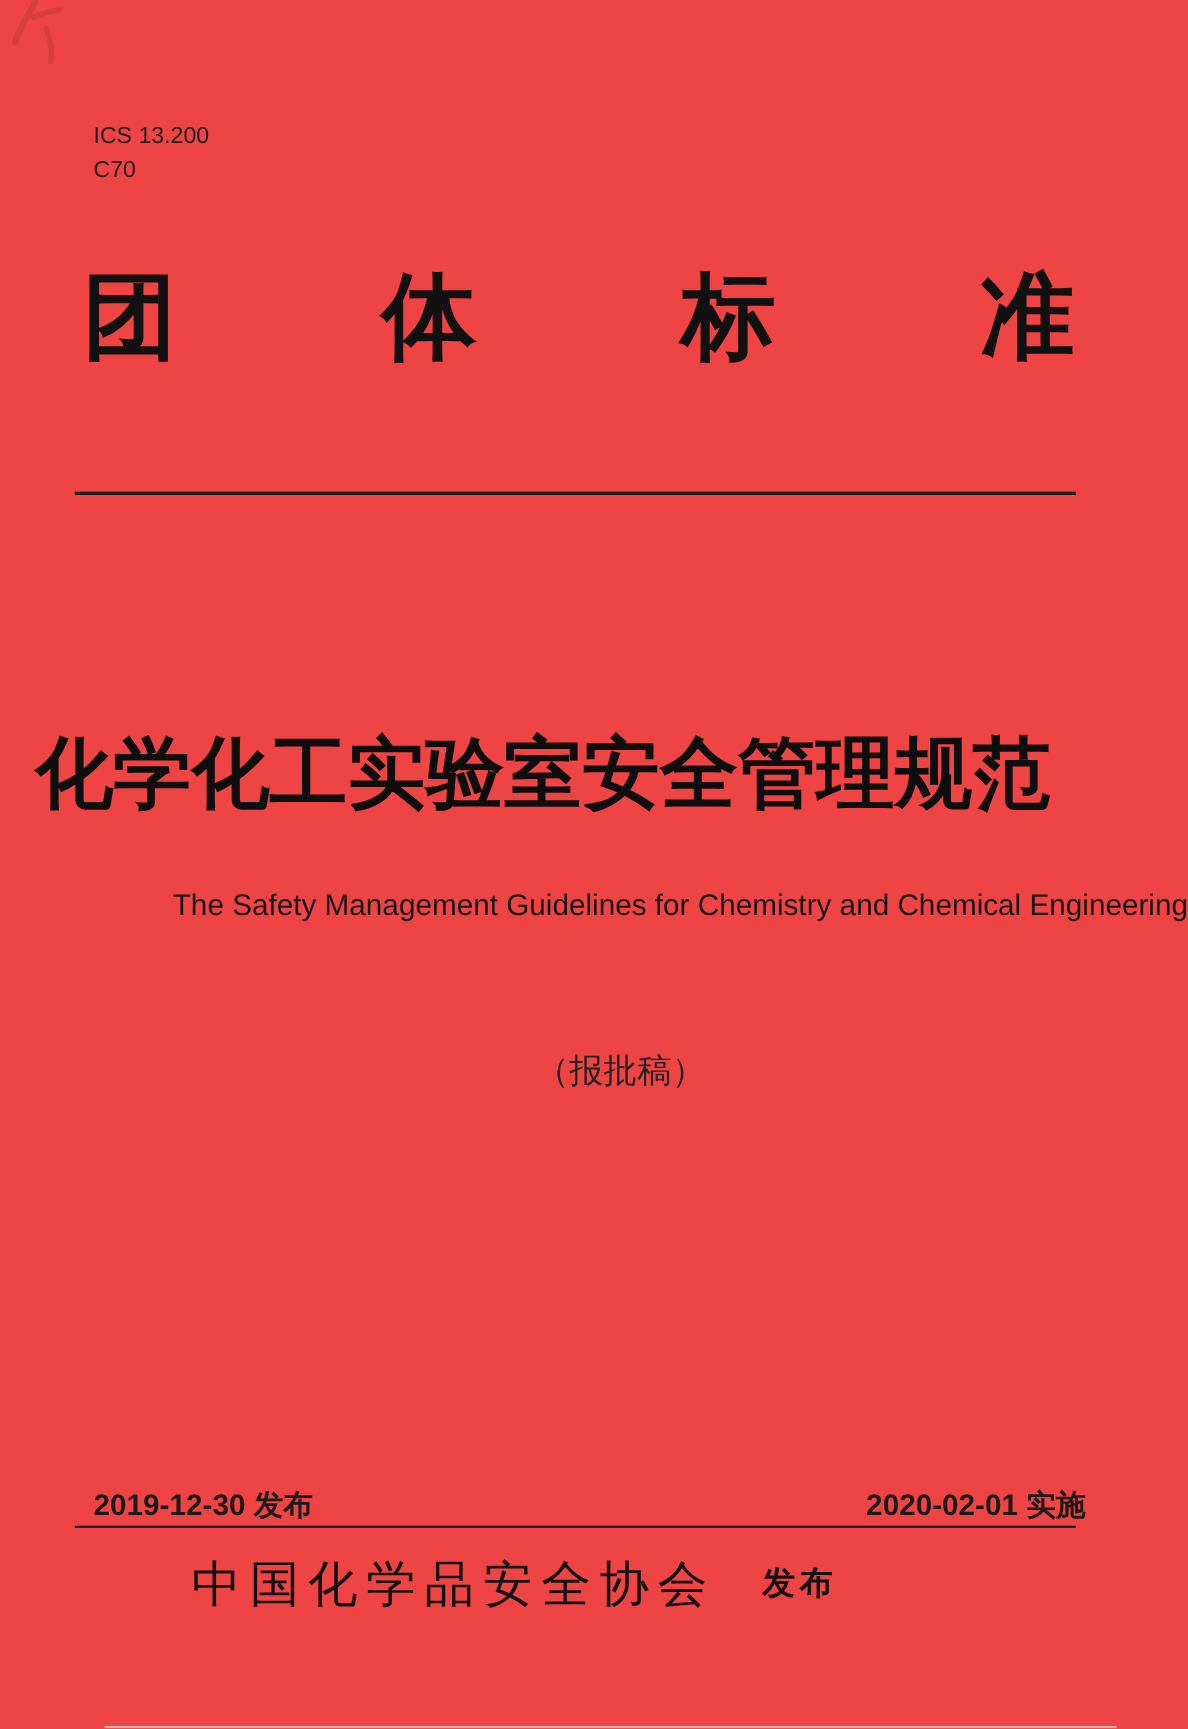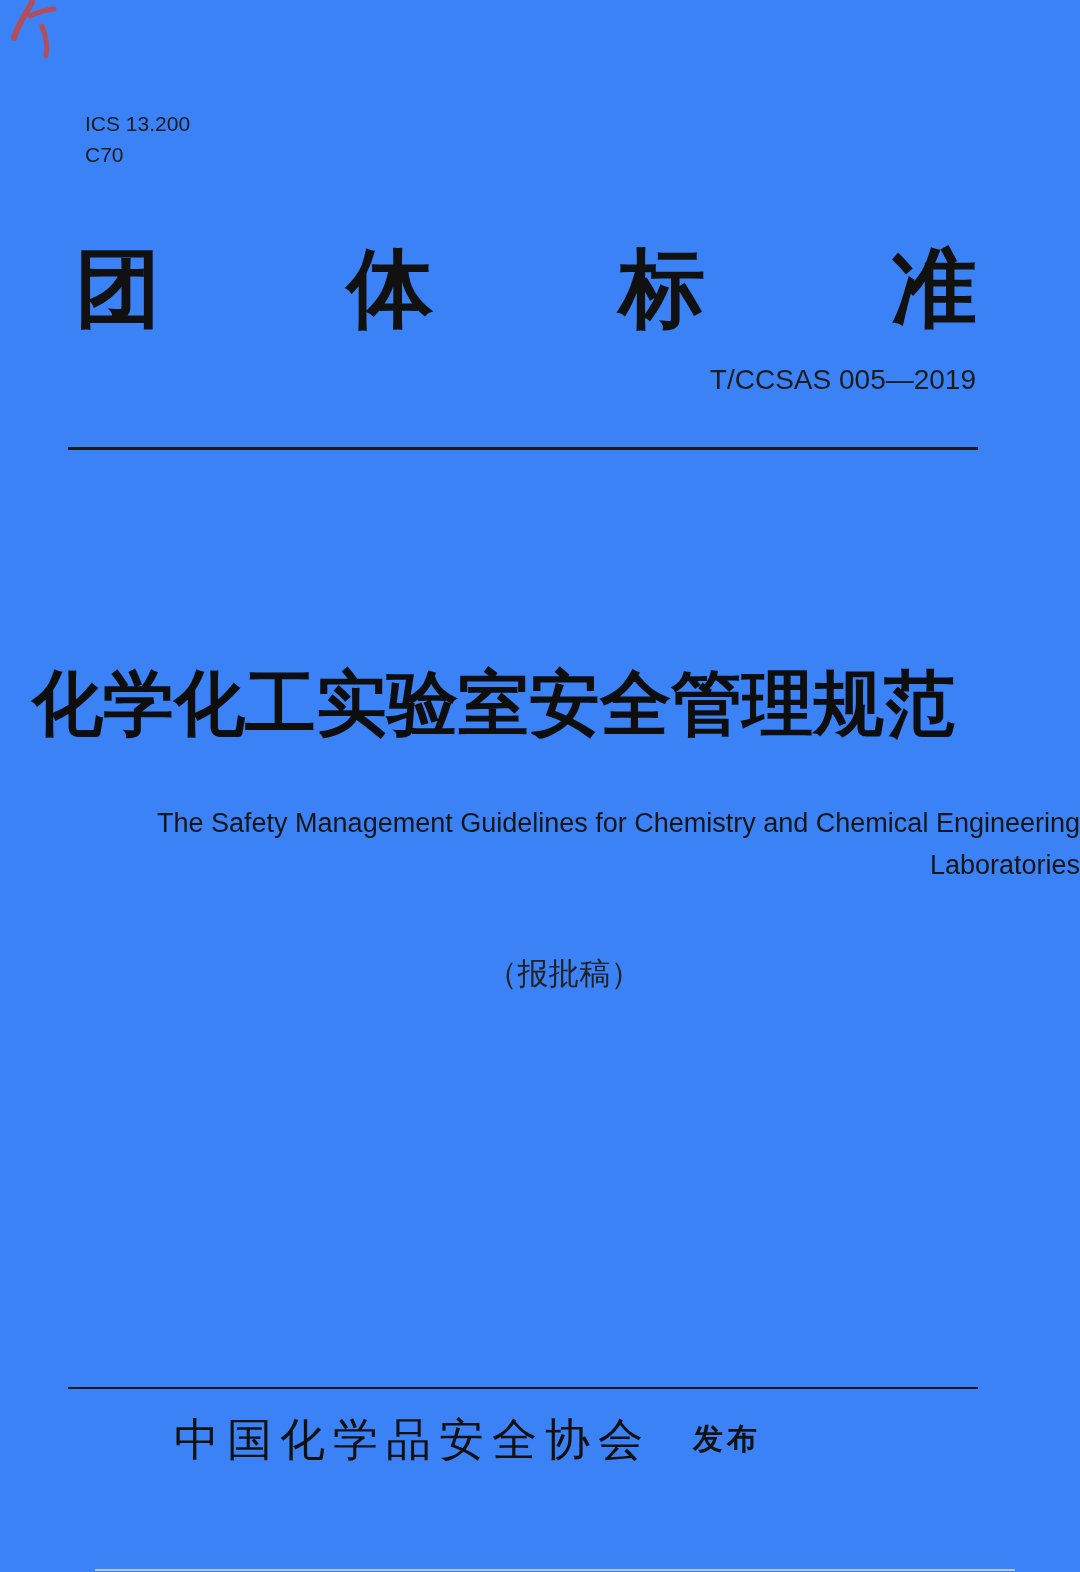--- a/index.html
+++ b/index.html
@@ -3,21 +3,21 @@
 <meta charset="utf-8">
 <style>
   * { margin: 0; padding: 0; box-sizing: border-box; }
   html, body { background: #ffffff; }
   body { font-family: "Liberation Sans", sans-serif; color: #1a1a1a; }
 
   .page {
     position: relative;
     width: 1080px;
     height: 1572px;
-    background: #3b82f6;
+    background: #ef4444;
     overflow: hidden;
   }
 
   
   .red-mark {
     position: absolute;
     left: 2px;
     top: 0px;
     width: 70px;
     height: 70px;
@@ -175,33 +175,35 @@
     <div>C70</div>
   </div>
 
   <div class="standard-type">
     <span>团</span>
     <span>体</span>
     <span>标</span>
     <span>准</span>
   </div>
 
-  <div class="standard-number">T/CCSAS 005—2019</div>
 
   <div class="rule top-rule"></div>
 
   <h1 class="title-zh">化学化工实验室安全管理规范</h1>
 
   <div class="title-en">
     <div>The Safety Management Guidelines for Chemistry and Chemical Engineering</div>
-    <div>Laboratories</div>
   </div>
 
   <div class="draft-note">（报批稿）</div>
 
+  <div class="dates-row">
+    <span>2019-12-30 发布</span>
+    <span>2020-02-01 实施</span>
+  </div>
 
   <div class="rule bottom-rule"></div>
 
   <div class="publisher-row">
     <span class="publisher-name">中国化学品安全协会</span><span class="publisher-action">发布</span>
   </div>
 
   <div class="scan-edge"></div>
 
 </div>

